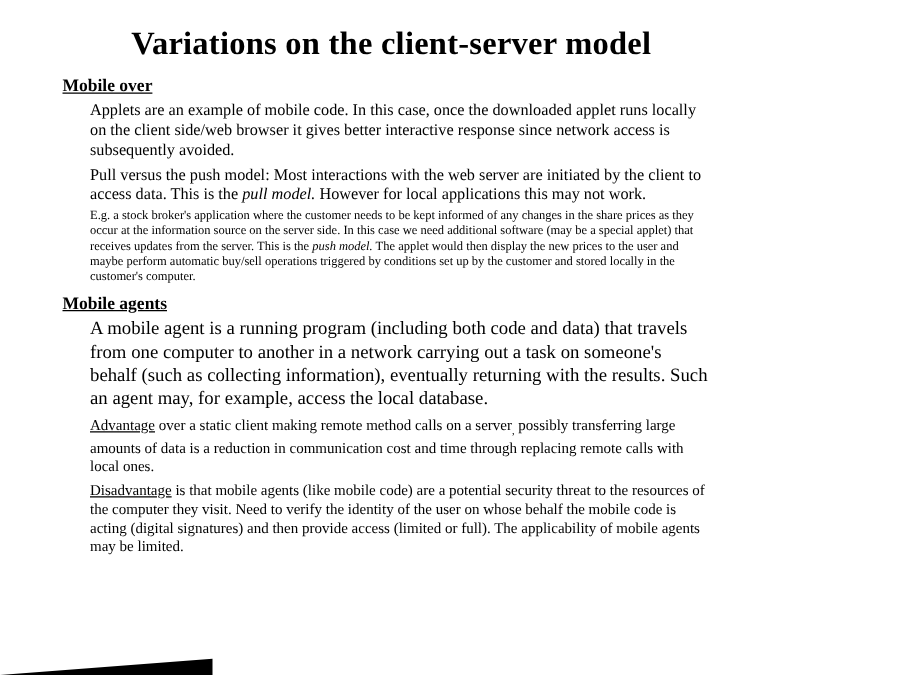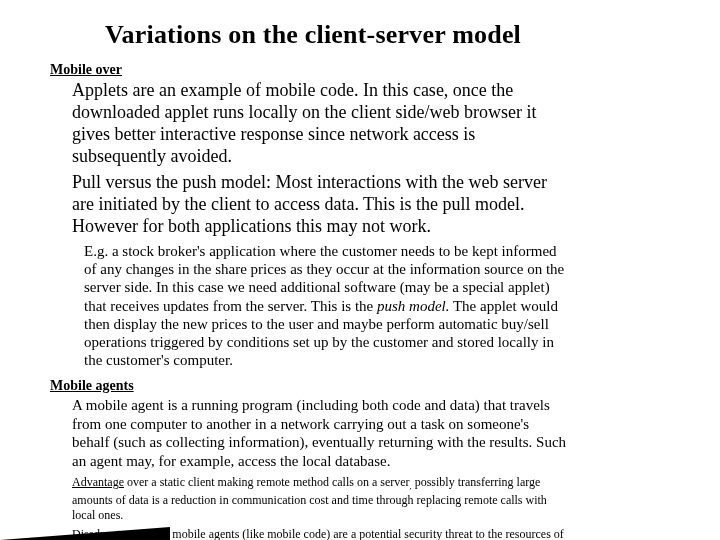--- a/index.html
+++ b/index.html
@@ -1,41 +1,41 @@
 <!DOCTYPE html>
 <html><head>
 <meta charset="utf-8">
 <style>
   html,body{margin:0;padding:0;width:720px;height:540px;background:#fff;font-family:Georgia,'Times New Roman',serif;color:#000;overflow:hidden}
   .slide{position:relative;width:594px;height:540px;box-sizing:border-box;padding:20px 24px 0 56px}
   .title{font-size:26px;font-weight:600;text-align:center;margin:0 0 12px 0;letter-spacing:.2px}
   .h2{font-size:14px;font-weight:bold;text-decoration:underline;margin:2px 0 2px -6px}
-  .body{font-size:18px;line-height:1.22;margin:0 0 4px 16px}
+  .body{font-size:13px;line-height:1.22;margin:0 0 4px 16px}
   .body .u{}
-  .body .i{}
-  .small{font-size:15px;line-height:1.22;margin:2px 0 8px 28px}
+  .body .i{font-style:italic}
+  .small{font-size:10px;line-height:1.22;margin:2px 0 8px 16px}
   .small .i{font-style:italic}
   .body2{font-size:15px;line-height:1.25;margin:0 0 4px 16px}
   .body3{font-size:12px;line-height:1.25;margin:2px 0 4px 16px}
   .body3 .u{text-decoration:underline}
   .tri{position:absolute;left:0;bottom:0;width:0;height:0;border-left:170px solid transparent;border-bottom:13px solid #000}
   .sub{vertical-align:sub;font-size:.7em}
 </style>
 </head>
 <body>
 
 <div class="slide">
   <h1 class="title">Variations on the client-server model</h1>
 
   <div class="h2">Mobile over</div>
 
   <p class="body">Applets are an example of mobile code. In this case, once the downloaded applet runs locally on the client side/web browser it gives better interactive response since network access is subsequently avoided.</p>
 
   <p class="body">
-    <span class="u">Pull versus the push model:</span><span> Most interactions with the web server are initiated by the client to access data. This is the </span><span class="i">pull model.</span><span> However for both applications this may not work.</span>
+    <span class="u">Pull versus the push model:</span><span> Most interactions with the web server are initiated by the client to access data. This is the </span><span class="i">pull model.</span><span> However for local applications this may not work.</span>
   </p>
 
   <p class="small">
     <span>E.g. a stock broker's application where the customer needs to be kept informed of any changes in the share prices as they occur at the information source on the server side. In this case we need additional software (may be a special applet) that receives updates from the server. This is the </span><span class="i">push model.</span><span> The applet would then display the new prices to the user and maybe perform automatic buy/sell operations triggered by conditions set up by the customer and stored locally in the customer's computer.</span>
   </p>
 
   <div class="h2">Mobile agents</div>
 
   <p class="body2">A mobile agent is a running program (including both code and data) that travels from one computer to another in a network carrying out a task on someone's behalf (such as collecting information), eventually returning with the results. Such an agent may, for example, access the local database.</p>
 

